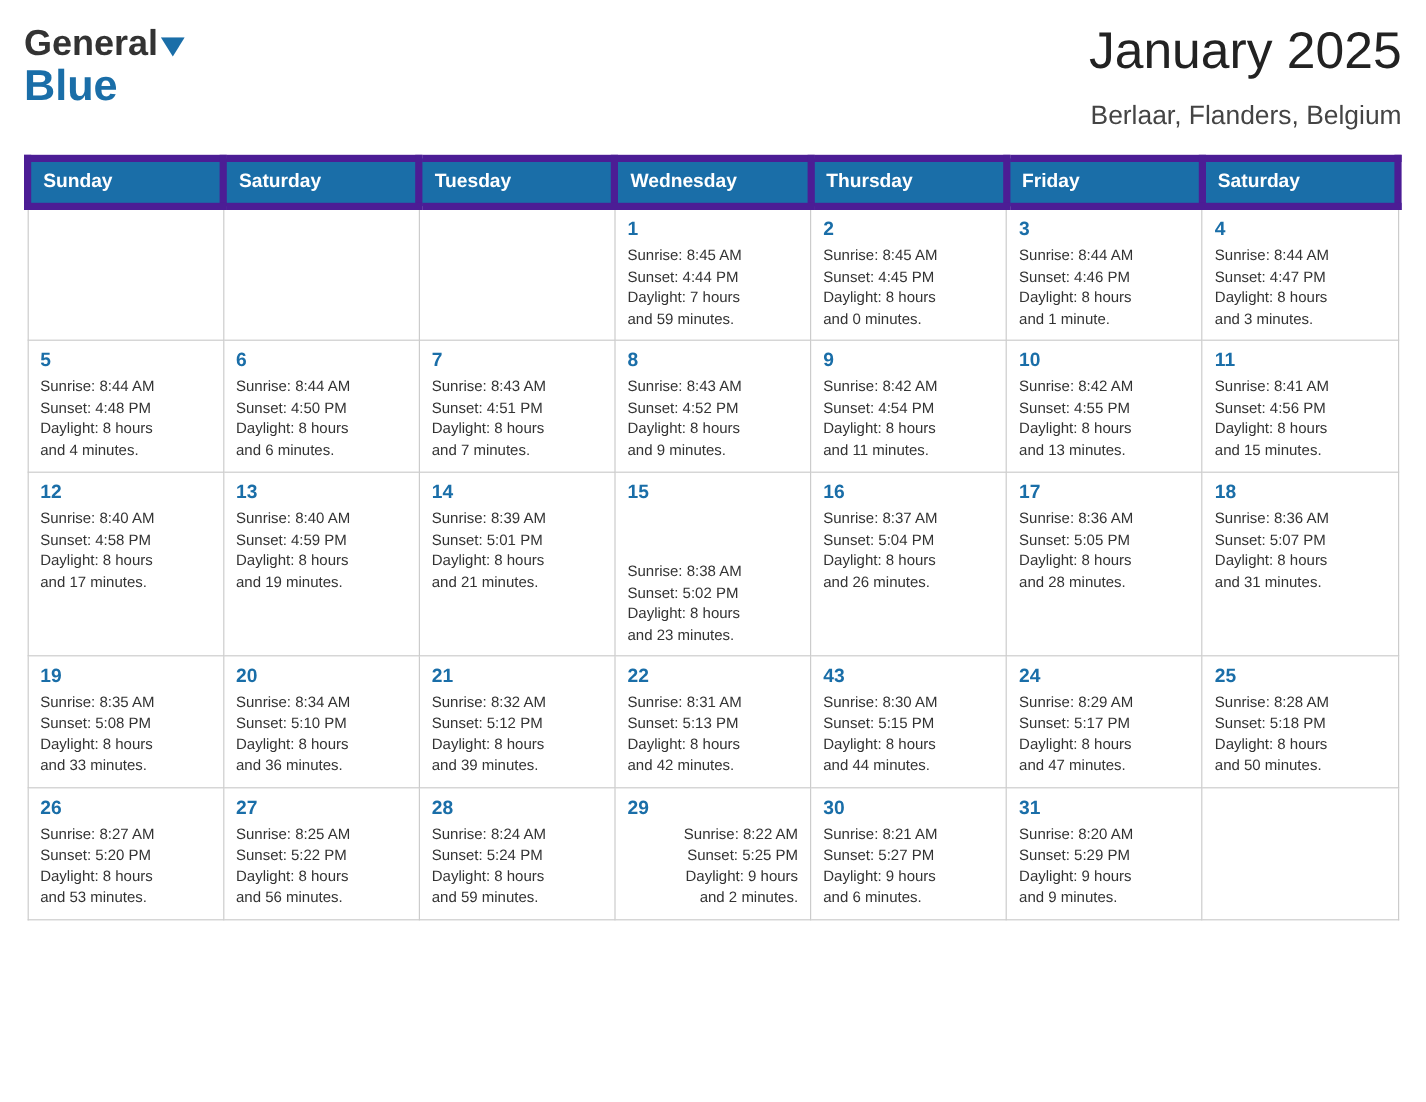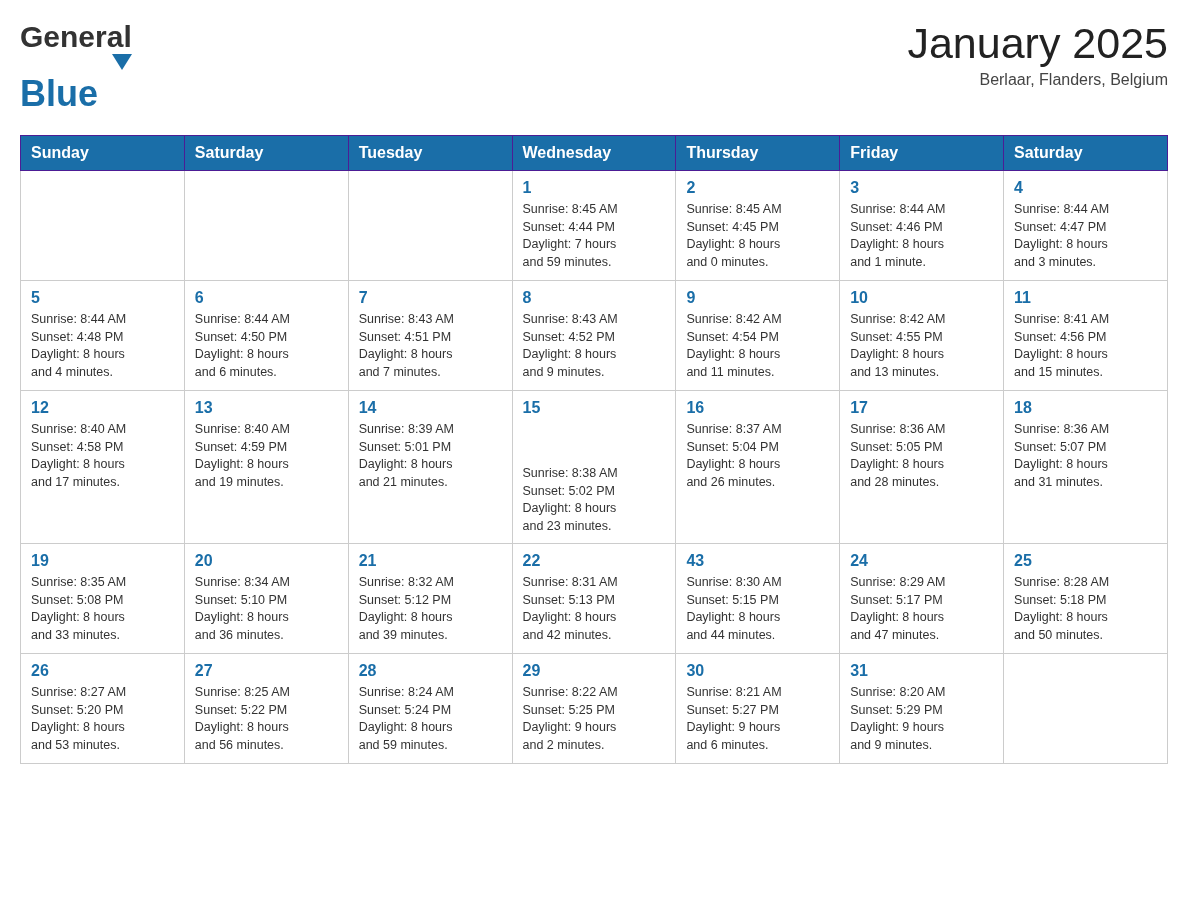--- a/index.html
+++ b/index.html
@@ -19,37 +19,37 @@
     .title-section {
       text-align: right;
     }
     .month-title {
       font-size: 43px;
       font-weight: normal;
       color: #222;
       line-height: 1.1;
     }
     .location {
-      font-size: 16px;
+      font-size: 22px;
       color: #444;
-      margin-top: 4px;
+      margin-top: 16px;
     }
     .calendar {
       width: 100%;
       border-collapse: collapse;
       border: 1px solid #999;
     }
     .calendar th {
       background-color: #1a6ea8;
       color: #fff;
       font-size: 16px;
       font-weight: bold;
       padding: 8px 10px;
       text-align: left;
-      border: 1px solid #4c1d95;
+      border: 6px solid #4c1d95;
     }
     .calendar td {
       width: calc(100% / 7);
       vertical-align: top;
       padding: 8px 10px;
       border: 1px solid #ccc;
       height: 110px;
       font-size: 13px;
       color: #333;
     }
@@ -74,21 +74,20 @@
       color: #333;
     }
     .logo-col {
       display: flex;
       flex-direction: column;
     }
     .logo-row1 {
       display: flex;
       align-items: baseline;
       gap: 0;
-      flex-direction: column;
     }
     .logo-row2 {
       color: #1a6ea8;
       font-size: 36px;
       font-weight: bold;
       margin-top: -4px;
     }
   </style>
 </head>
 <body>
@@ -325,21 +324,21 @@
         </td>
         <td>
           <span class="day-number">28</span>
           <div class="day-info" style="white-space: pre-line;">Sunrise: 8:24 AM
 Sunset: 5:24 PM
 Daylight: 8 hours
 and 59 minutes.</div>
         </td>
         <td>
           <span class="day-number">29</span>
-          <div class="day-info" style="white-space: pre-line;">Sunrise: 8:22 AM
+          <div class="day-info" style="white-space: pre-line; text-align: right;">Sunrise: 8:22 AM
 Sunset: 5:25 PM
 Daylight: 9 hours
 and 2 minutes.</div>
         </td>
         <td>
           <span class="day-number">30</span>
           <div class="day-info" style="white-space: pre-line;">Sunrise: 8:21 AM
 Sunset: 5:27 PM
 Daylight: 9 hours
 and 6 minutes.</div>

